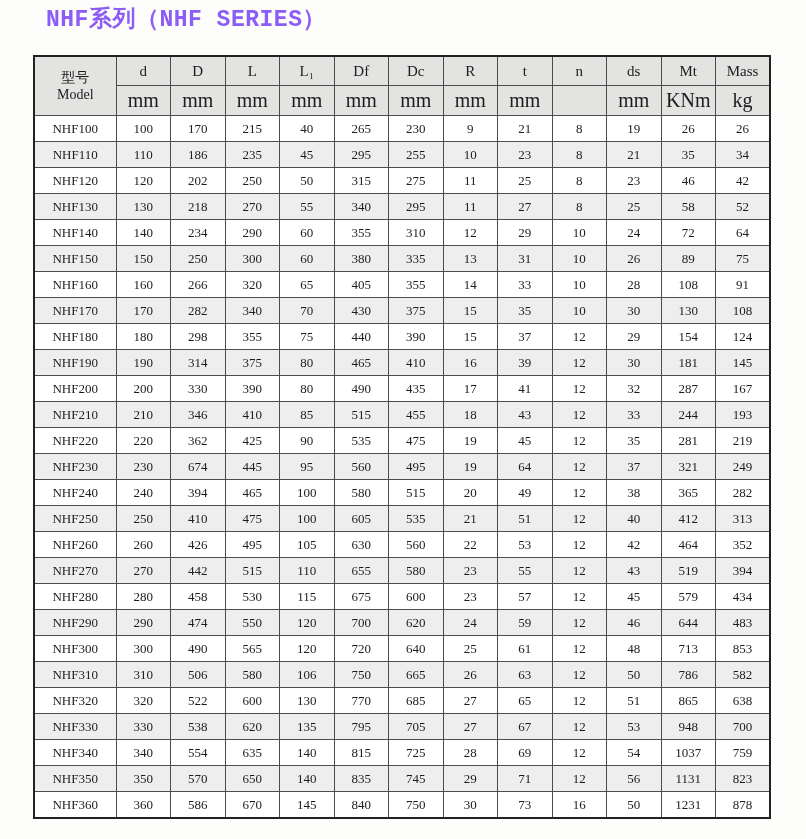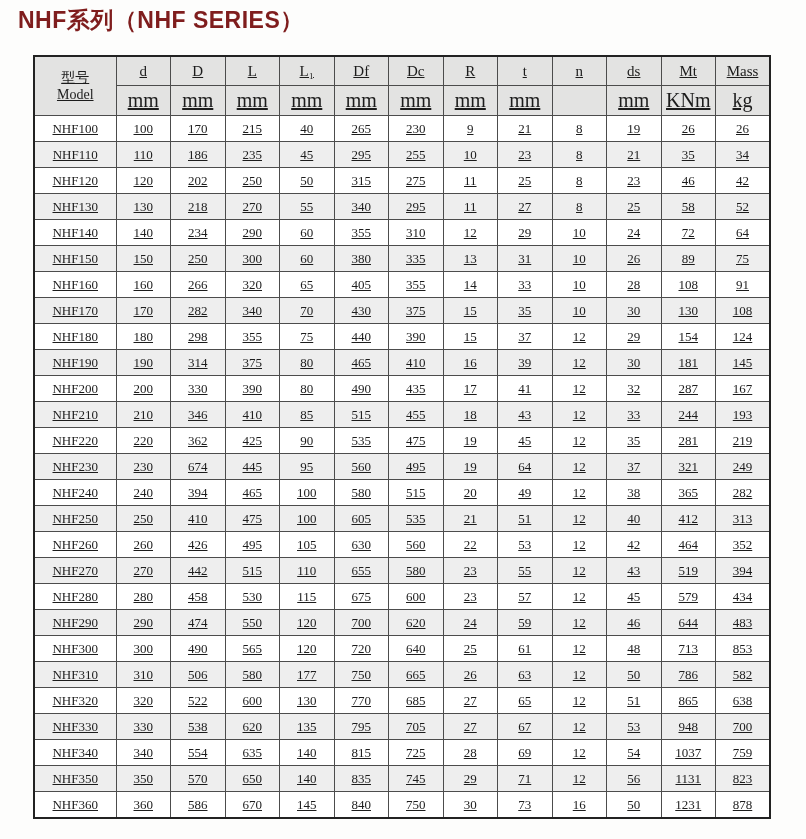--- a/index.html
+++ b/index.html
@@ -8,35 +8,34 @@
     background: #fdfdfc;
   }
   body {
     width: 806px;
     height: 839px;
     overflow: hidden;
     font-family: "Liberation Serif", serif;
     color: #1c1c1c;
   }
   .page-title {
-    font-family: Liberation Sans, sans-serif;
+    font-family: Liberation Mono, monospace;
     font-weight: bold;
     font-size: 23px;
     letter-spacing: 0.5px;
-    color: #7f1d1d;
-    margin: 5px 0 0 18px;
+    color: #8b5cf6;
+    margin: 5px 0 0 46px;
     line-height: 30px;
   }
   table.spec {
     border-collapse: collapse;
     table-layout: fixed;
     width: 738px;
     margin: 20px 0 0 33px;
     border: 2px solid #222222;
-    text-decoration: underline;
   }
   table.spec th,
   table.spec td {
     border: 1px solid #4c4c4c;
     text-align: center;
     vertical-align: middle;
     padding: 0;
     overflow: hidden;
     white-space: nowrap;
   }
@@ -429,21 +428,21 @@
         <td>12</td>
         <td>48</td>
         <td>713</td>
         <td>853</td>
       </tr>
       <tr class="stripe">
         <td class="model">NHF310</td>
         <td>310</td>
         <td>506</td>
         <td>580</td>
-        <td>177</td>
+        <td>106</td>
         <td>750</td>
         <td>665</td>
         <td>26</td>
         <td>63</td>
         <td>12</td>
         <td>50</td>
         <td>786</td>
         <td>582</td>
       </tr>
       <tr>

